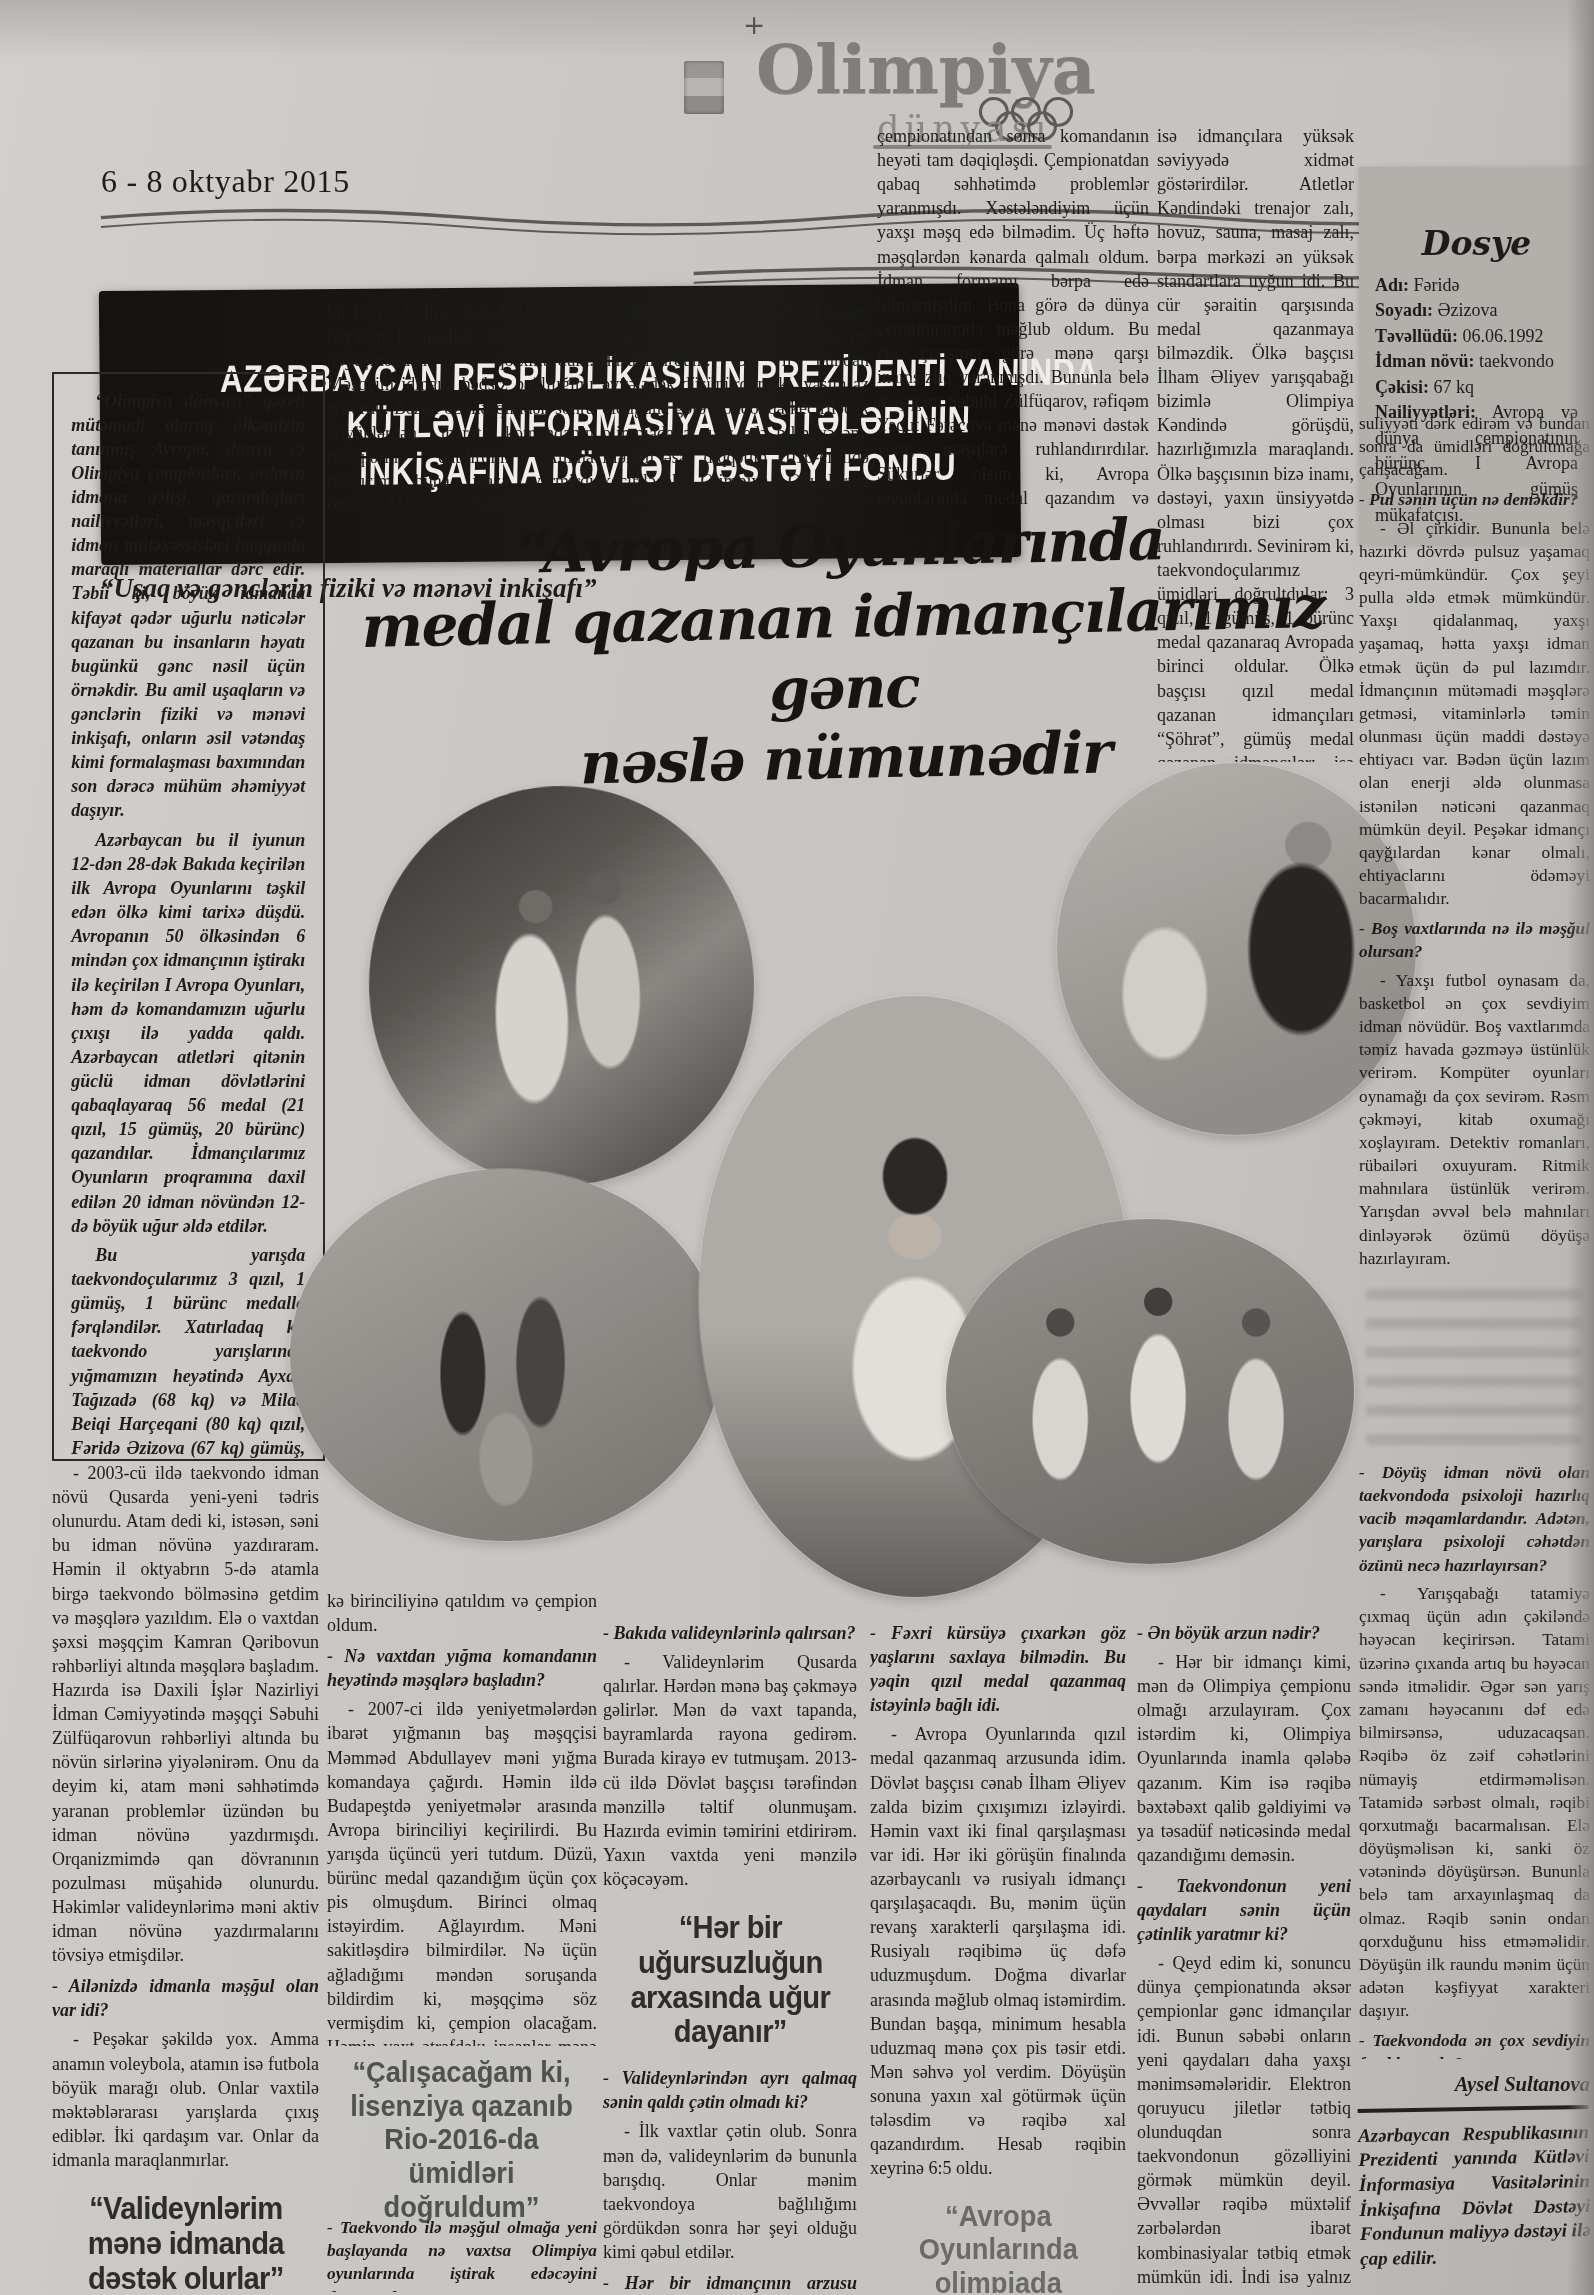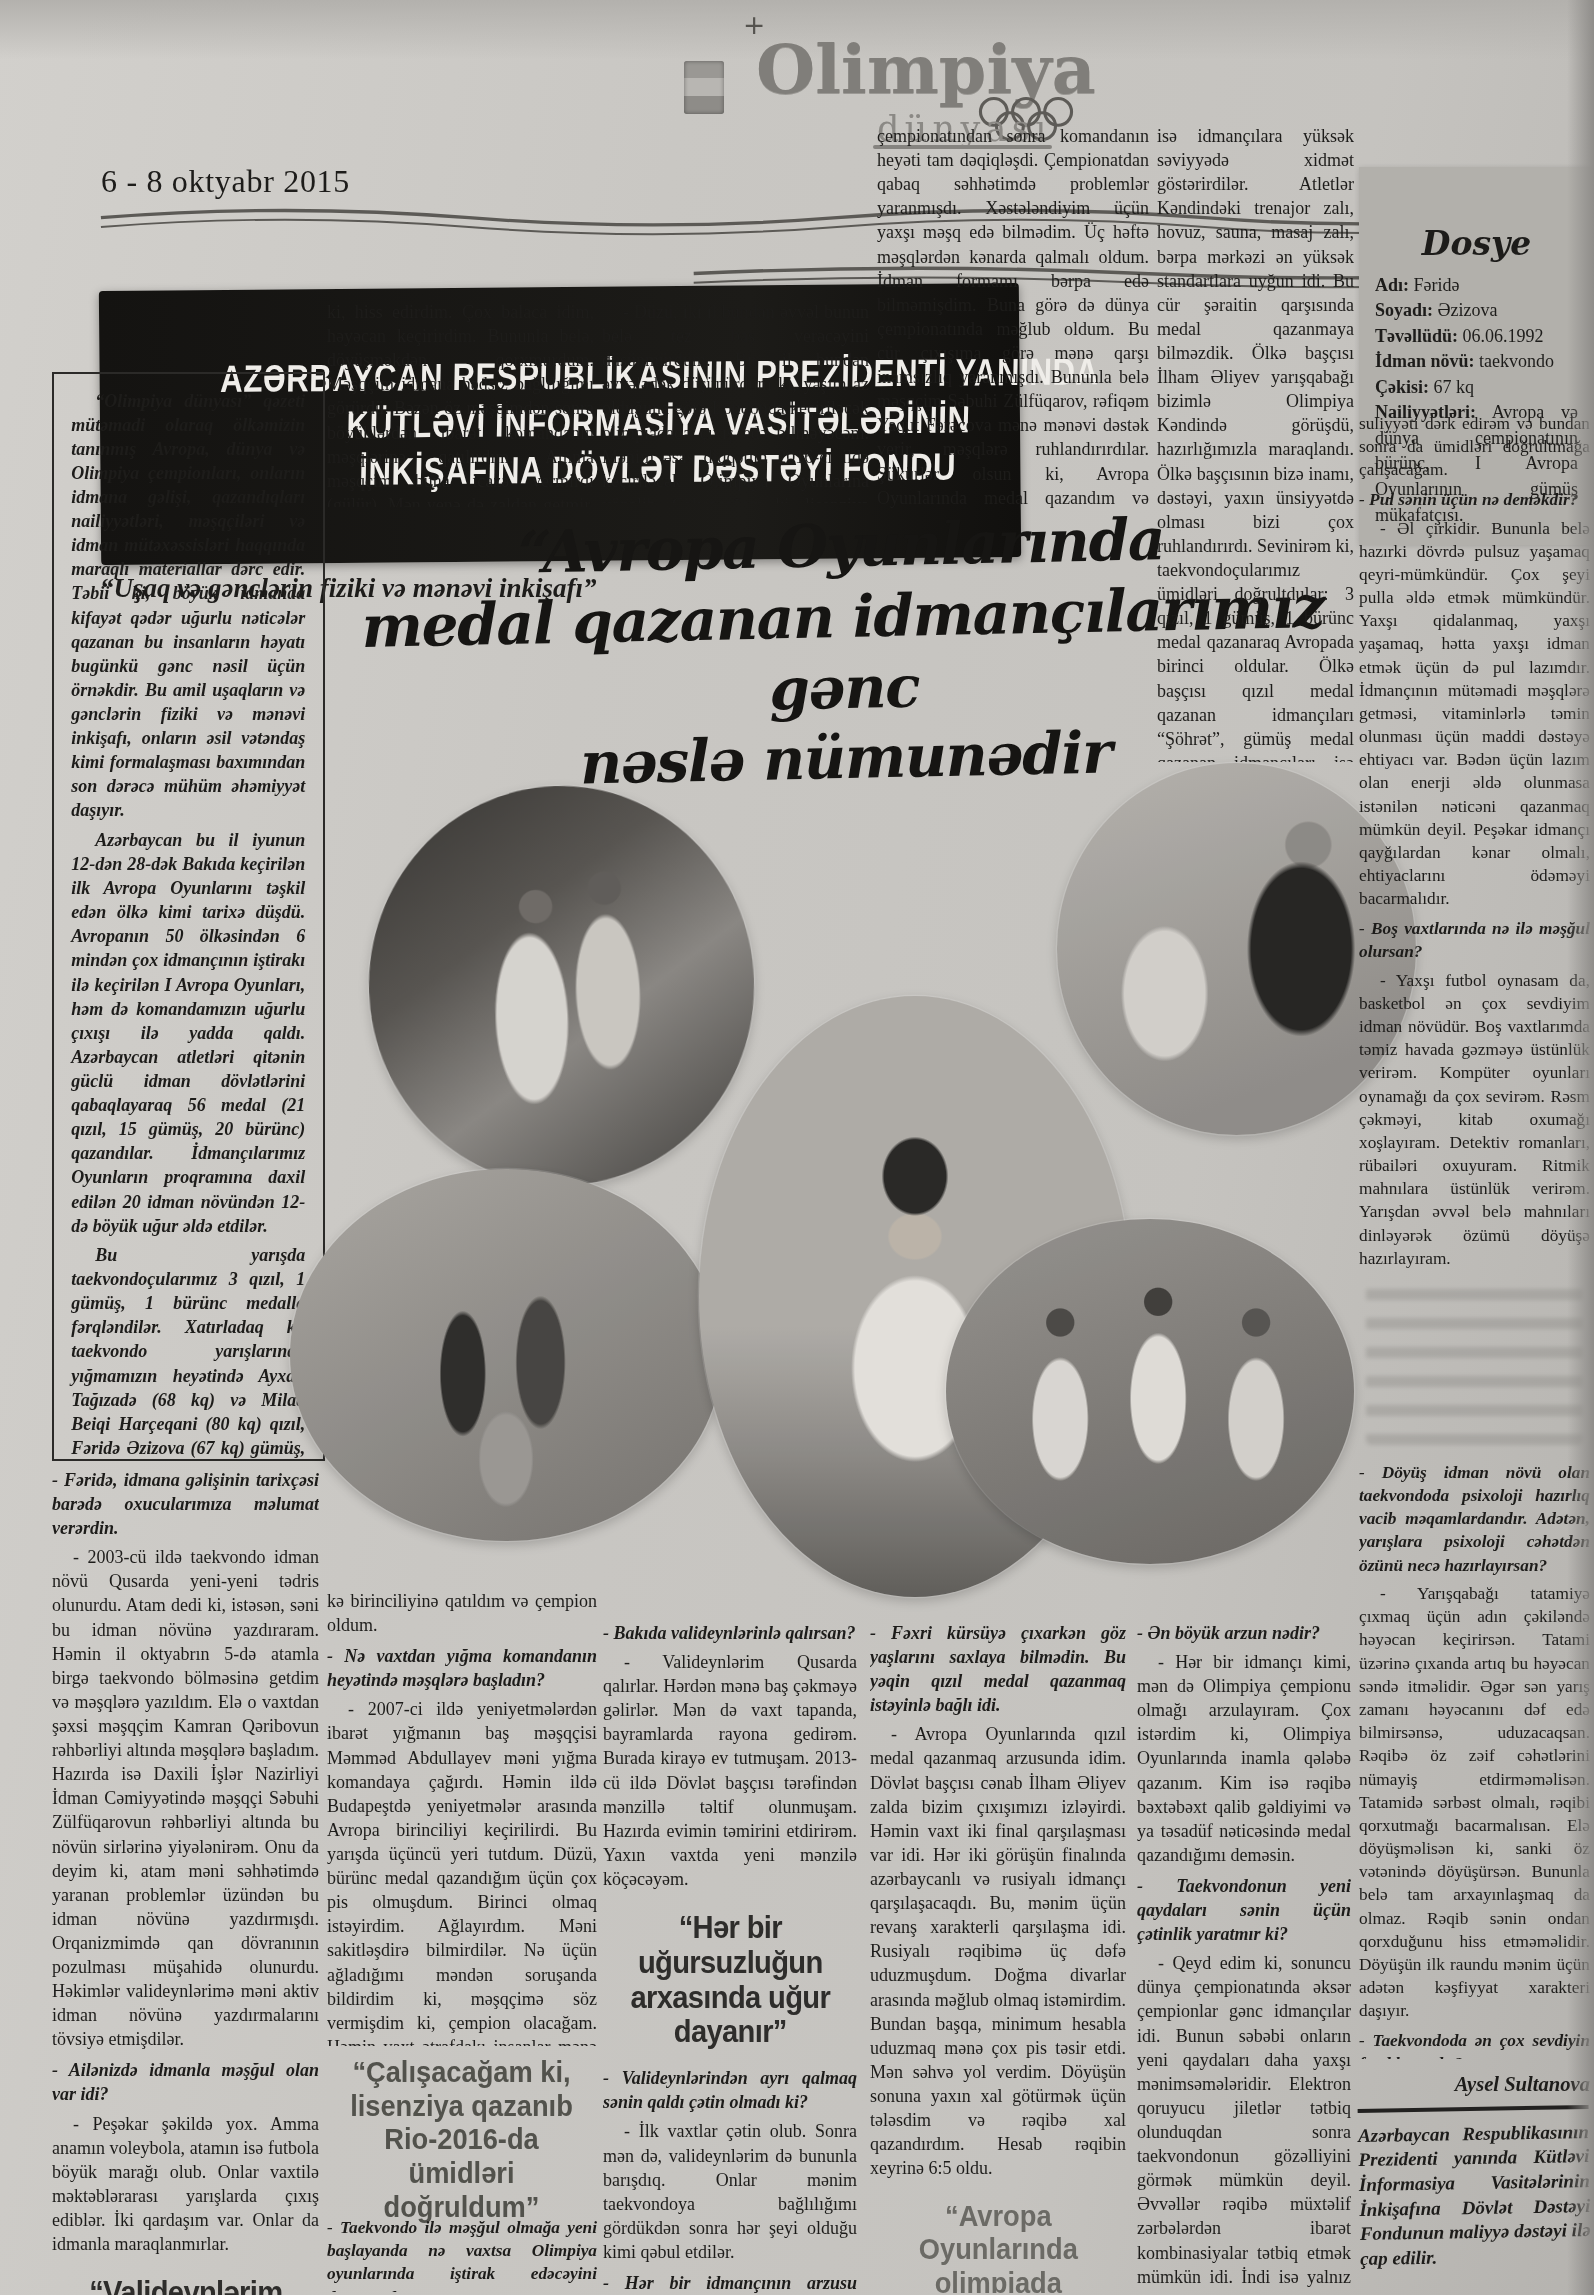--- a/index.html
+++ b/index.html
@@ -180,21 +180,20 @@
   <div class="abs photo ph-c" style="left:290px;top:1169px;width:432px;height:372px;z-index:1;"></div>
   <div class="abs photo ph-d" style="left:699px;top:996px;width:432px;height:601px;z-index:2;"></div>
   <div class="abs photo ph-e" style="left:946px;top:1219px;width:408px;height:345px;z-index:3;"></div>
 
   <div class="abs col introbox" style="left:52px;top:372px;width:234px;height:1056px;">
       <div class="it it-lead">“Olimpiya dünyası” qəzeti mütəmadi olaraq ölkəmizin tanınmış Avropa, dünya və Olimpiya çempionları, onların idmana gəlişi, qazandıqları nailiyyətləri, məşqçiləri və idman mütəxəssisləri haqqında maraqlı materiallar dərc edir. Təbii ki, böyük idmanda kifayət qədər uğurlu nəticələr qazanan bu insanların həyatı bugünkü gənc nəsil üçün örnəkdir. Bu amil uşaqların və gənclərin fiziki və mənəvi inkişafı, onların əsil vətəndaş kimi formalaşması baxımından son dərəcə mühüm əhəmiyyət daşıyır.</div>
       <div class="it it-lead">Azərbaycan bu il iyunun 12-dən 28-dək Bakıda keçirilən ilk Avropa Oyunlarını təşkil edən ölkə kimi tarixə düşdü. Avropanın 50 ölkəsindən 6 mindən çox idmançının iştirakı ilə keçirilən I Avropa Oyunları, həm də komandamızın uğurlu çıxışı ilə yadda qaldı. Azərbaycan atletləri qitənin güclü idman dövlətlərini qabaqlayaraq 56 medal (21 qızıl, 15 gümüş, 20 bürünc) qazandılar. İdmançılarımız Oyunların proqramına daxil edilən 20 idman növündən 12-də böyük uğur əldə etdilər.</div>
       <div class="it it-lead">Bu yarışda taekvondoçularımız 3 qızıl, 1 gümüş, 1 bürünc medalla fərqləndilər. Xatırladaq ki, taekvondo yarışlarında yığmamızın heyətində Ayxan Tağızadə (68 kq) və Milad Beiqi Harçeqani (80 kq) qızıl, Fəridə Əzizova (67 kq) gümüş, Patimat Abakarova (49 kq) bürünc medal qazanıb.</div>
     </div>
   <div class="abs col" style="left:52px;top:1461px;width:267px;height:834px;">
-      <div class="it it-q">- Fəridə, idmana gəlişinin tarixçəsi barədə oxucularımıza məlumat verərdin.</div>
       <div class="it it-p">- 2003-cü ildə taekvondo idman növü Qusarda yeni-yeni tədris olunurdu. Atam dedi ki, istəsən, səni bu idman növünə yazdıraram. Həmin il oktyabrın 5-də atamla birgə taekvondo bölməsinə getdim və məşqlərə yazıldım. Elə o vaxtdan şəxsi məşqçim Kamran Qəribovun rəhbərliyi altında məşqlərə başladım. Hazırda isə Daxili İşlər Nazirliyi İdman Cəmiyyətində məşqçi Səbuhi Zülfüqarovun rəhbərliyi altında bu növün sirlərinə yiyələnirəm. Onu da deyim ki, atam məni səhhətimdə yaranan problemlər üzündən bu idman növünə yazdırmışdı. Orqanizmimdə qan dövranının pozulması müşahidə olunurdu. Həkimlər valideynlərimə məni aktiv idman növünə yazdırmalarını tövsiyə etmişdilər.</div>
       <div class="it it-q">- Ailənizdə idmanla məşğul olan var idi?</div>
       <div class="it it-p">- Peşəkar şəkildə yox. Amma anamın voleybola, atamın isə futbola böyük marağı olub. Onlar vaxtilə məktəblərarası yarışlarda çıxış ediblər. İki qardaşım var. Onlar da idmanla maraqlanmırlar.</div>
       <div class="it it-h2">“Valideynlərim mənə idmanda dəstək olurlar”</div>
     </div>
 
   <div class="abs col" style="left:327px;top:300px;width:267px;height:207px;">
       <div class="it it-cont">ki, hiss edirdim. Çox balaca idim, həyəcan keçirirdim. Bununla belə, döyüşməkdən qorxmurdum. Məşqçim idmana hədsiz bağlılığımı görürdü. Bəzən öz məşqimdən sonra böyüklərdən ibarət komandanın məşqlərinə qatılırdım. Amma məşqçim buna icazə vermirdi (gülür). Mən yenə də zaldan getmir, təcrübəli idmançılara baxıb yeni zərbələri öyrənirdim. 2006-cı ildə yenidən öl-</div>
     </div>
   <div class="abs col" style="left:602px;top:300px;width:267px;height:203px;">

